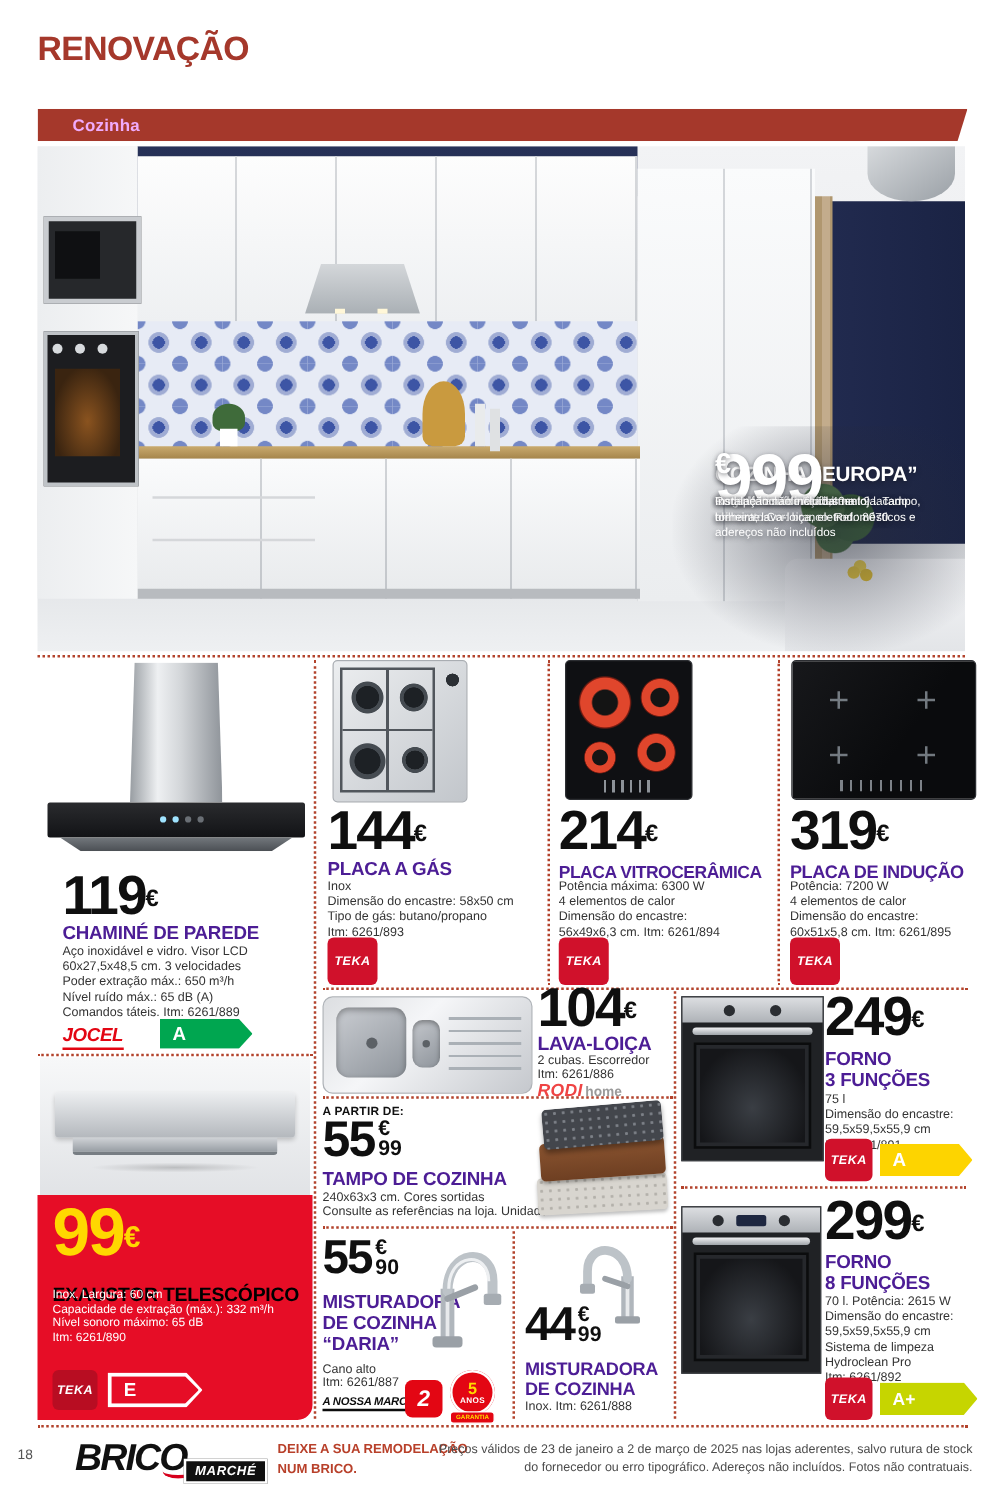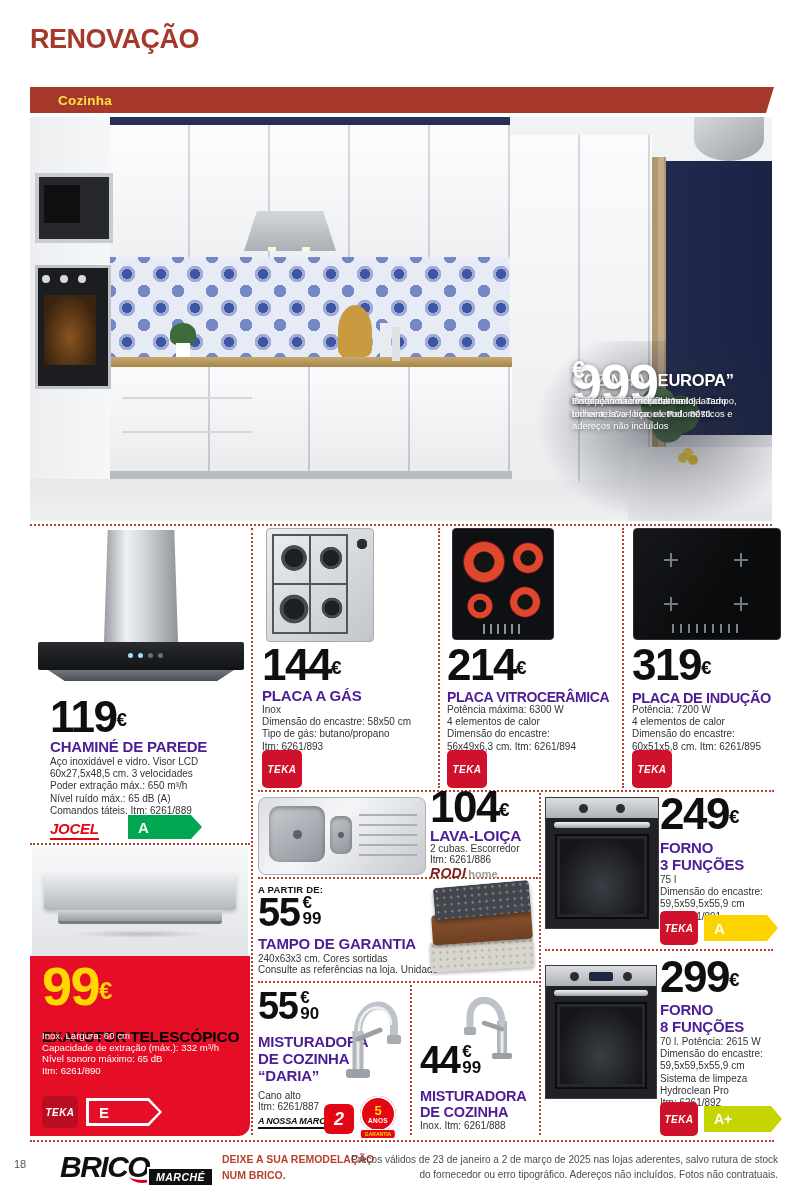--- a/index.html
+++ b/index.html
@@ -6,40 +6,40 @@
   #page{position:relative;width:800px;height:1200px;background:#fff;overflow:hidden;
         font-family:"Liberation Sans",sans-serif;-webkit-font-smoothing:antialiased;}
   .abs{position:absolute;}
   
   .dots-h{position:absolute;height:0;border-top:2px dotted #b3432c;}
   .dots-v{position:absolute;width:0;border-left:2px dotted #b3432c;}
   
   .page-title{font-size:27px;font-weight:900;color:#a5382b;letter-spacing:-.5px;}
   .banner{background:#a5382b;clip-path:polygon(0 0,100% 0,calc(100% - 8px) 100%,0 100%);
           display:flex;align-items:center;}
-  .banner span{color:#fde047;font-weight:800;font-size:13.5px;margin-left:28px;letter-spacing:.2px;}
+  .banner span{color:#f0abfc;font-weight:800;font-size:13.5px;margin-left:28px;letter-spacing:.2px;}
   .t-title{font-weight:900;font-size:15px;color:#4c1d95;line-height:1.12;letter-spacing:-.2px;}
   .t-desc{font-size:10px;color:#333;line-height:1.22;}
   .t-desc div{white-space:nowrap;}
   
   .pr{font-weight:900;color:#0f0f0f;letter-spacing:-1.5px;line-height:.85;white-space:nowrap;}
   .pr .i{font-size:44px;}
   .pr .e{font-size:19px;vertical-align:super;letter-spacing:0;}
   .pr-frac{display:inline-flex;flex-direction:column;align-items:flex-start;vertical-align:top;margin-left:3px;line-height:.95;letter-spacing:0;}
   .pr-frac .e{font-size:17px;vertical-align:baseline;}
   .pr-frac .c{font-size:17px;}
   .pr-mid .i{font-size:40px;}
   .pr-sm .i{font-size:38px;}
   .pr-hero{color:#fff;}.pr-hero .i{font-size:54px;}.pr-hero .e{font-size:23px;}
   .pr-red{color:#ffd800;}.pr-red .i{font-size:54px;}.pr-red .e{font-size:24px;}
   
   .teka{background:#d0112b;border-radius:5px;color:#fff;font-weight:900;font-style:italic;
         display:flex;align-items:center;justify-content:center;font-size:10px;letter-spacing:.4px;}
   .jocel{color:#e30613;font-weight:900;font-style:italic;font-size:15px;letter-spacing:-.3px;border-bottom:2px solid #e30613;padding-bottom:1px;}
-  .rodi{color:#7f1d1d;font-weight:900;font-style:italic;font-size:14px;letter-spacing:.3px;margin-top:28px;}
+  .rodi{color:#ef4444;font-weight:900;font-style:italic;font-size:14px;letter-spacing:.3px;margin-top:28px;}
   .rodi-h{color:#9a9a9a;font-size:11px;font-weight:700;margin-left:2px;}
   .energy{clip-path:polygon(0 0,calc(100% - 11px) 0,100% 50%,calc(100% - 11px) 100%,0 100%);
           display:flex;align-items:center;padding-left:10px;color:#fff;font-weight:900;font-size:15px;}
   .energy-out{clip-path:polygon(0 0,calc(100% - 13px) 0,100% 50%,calc(100% - 13px) 100%,0 100%);background:#fff;}
   .energy-out .energy{position:absolute;inset:3px;font-size:15px;}
   .anossa{color:#0d0d0d;font-weight:900;font-style:italic;font-size:9px;border-bottom:2px solid #0d0d0d;padding-bottom:1px;letter-spacing:-.2px;}
   .ownlogo{background:#e30613;border-radius:6px;color:#fff;font-weight:900;font-style:italic;font-size:18px;display:flex;align-items:center;justify-content:center;}
   .badge5{width:36px;height:36px;border-radius:50%;background:#e30613;color:#fff;display:flex;flex-direction:column;align-items:center;justify-content:center;box-shadow:0 0 0 2px #fff inset;}
   .badge5 .b5{color:#ffd800;font-weight:900;font-size:13px;line-height:1;}
   .badge5 .banos{font-size:6.5px;font-weight:900;letter-spacing:.3px;}
@@ -250,21 +250,21 @@
     <div>2 cubas. Escorredor</div>
     <div>Itm: 6261/886</div>
   </div>
   <div class="abs" style="left:430px;top:864px;"><span class="rodi">RODI</span><span class="rodi-h">home</span></div>
 
   <div class="abs" style="left:258px;top:884px;font-size:9.5px;font-weight:900;color:#111;letter-spacing:.2px;">A PARTIR DE:</div>
   <div class="abs pr pr-mid" style="left:258px;top:895px;"><span class="i">55</span><span class="pr-frac">
         <span class="e">€</span>
         <span class="c">99</span>
       </span></div>
-  <div class="abs t-title" style="left:258px;top:936px;">TAMPO DE GARANTIA</div>
+  <div class="abs t-title" style="left:258px;top:936px;">TAMPO DE COZINHA</div>
   <div class="abs t-desc" style="left:258px;top:953px;width:270px;line-height:1.14;">
     <div>240x63x3 cm. Cores sortidas</div>
     <div>Consulte as referências na loja. Unidade</div>
   </div>
   <div class="abs img" style="left:430px;top:884px;width:104px;height:92px;">
     <div style="left:0;top:56px;width:104px;height:30px;transform:rotate(-3deg);background:#d8d5cf;background-image:radial-gradient(#b4b1ab 1px,transparent 1.4px);background-size:7px 7px;border-radius:4px;box-shadow:0 2px 3px rgba(0,0,0,.25);"></div>
     <div style="left:2px;top:28px;width:100px;height:30px;transform:rotate(-4deg);background:linear-gradient(#8a5430,#6e3f22);border-radius:4px;box-shadow:0 2px 3px rgba(0,0,0,.3);"></div>
     <div style="left:4px;top:0;width:96px;height:32px;transform:rotate(-5deg);background:#43464c;background-image:radial-gradient(#7c8087 1px,transparent 1.4px);background-size:7px 7px;border-radius:4px;box-shadow:0 3px 4px rgba(0,0,0,.35);"></div>
   </div>
 

